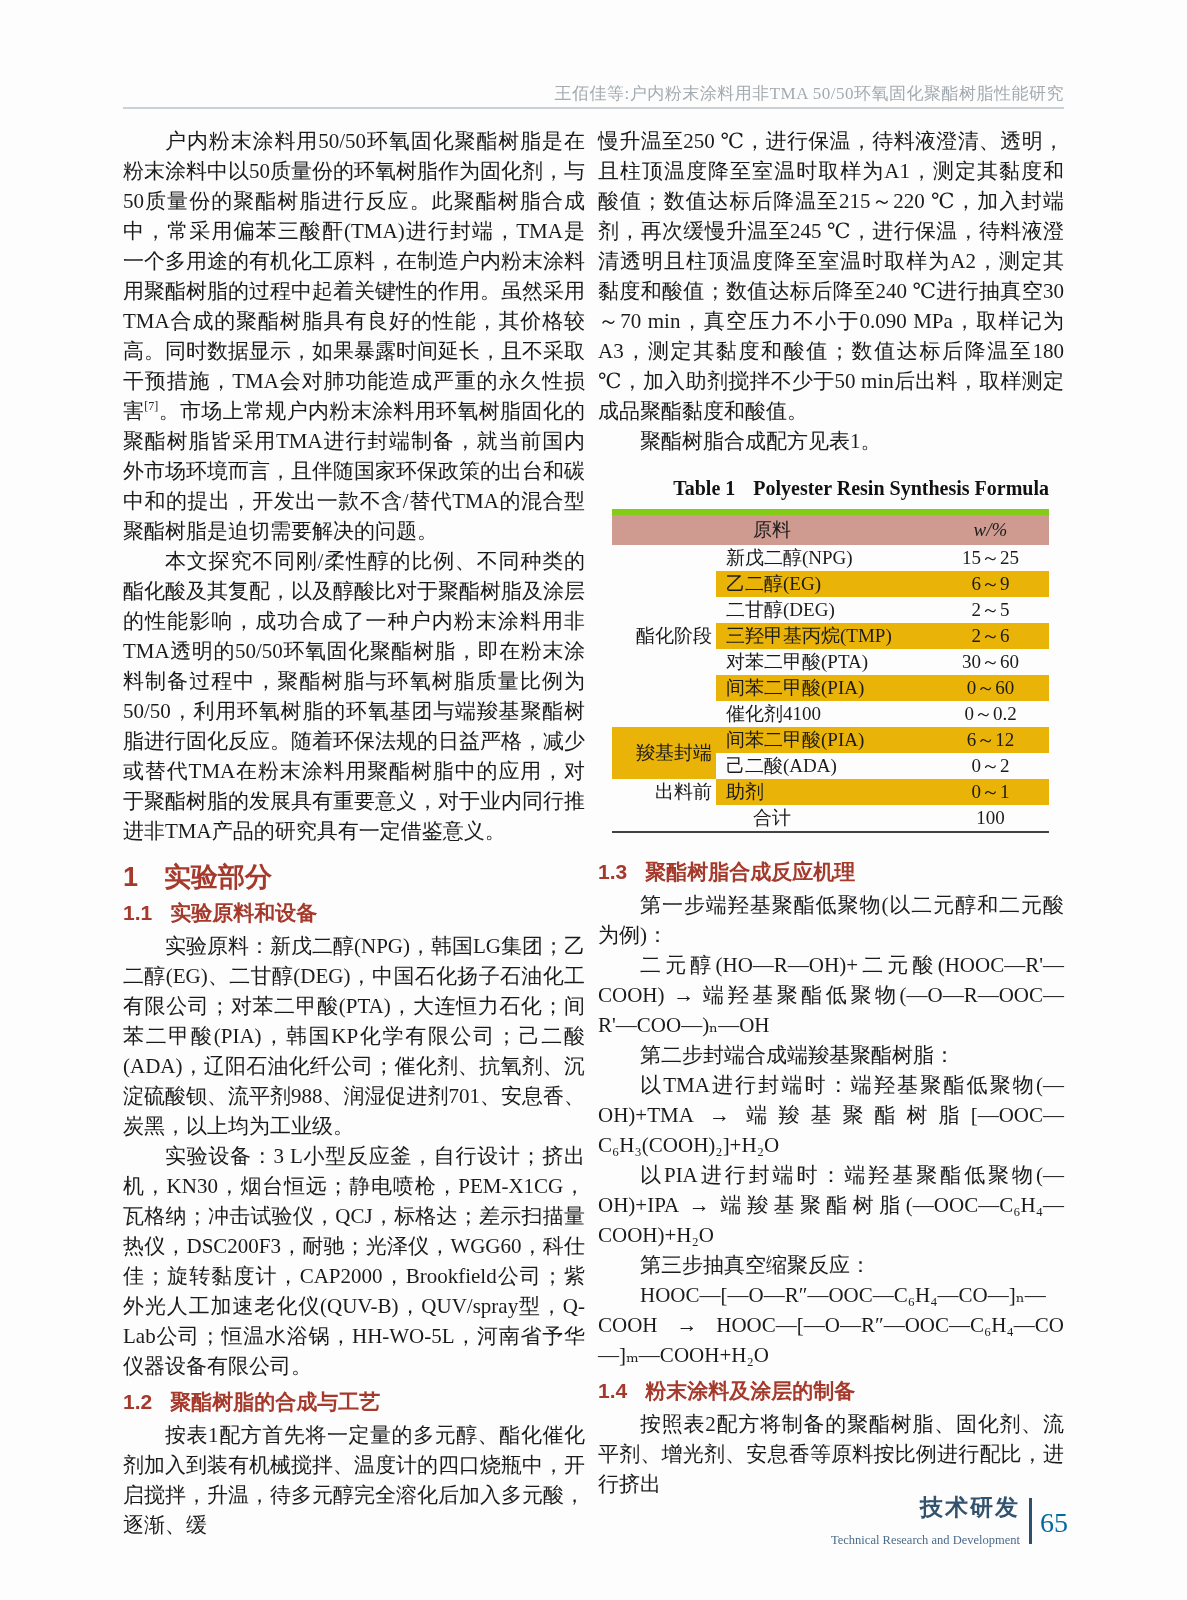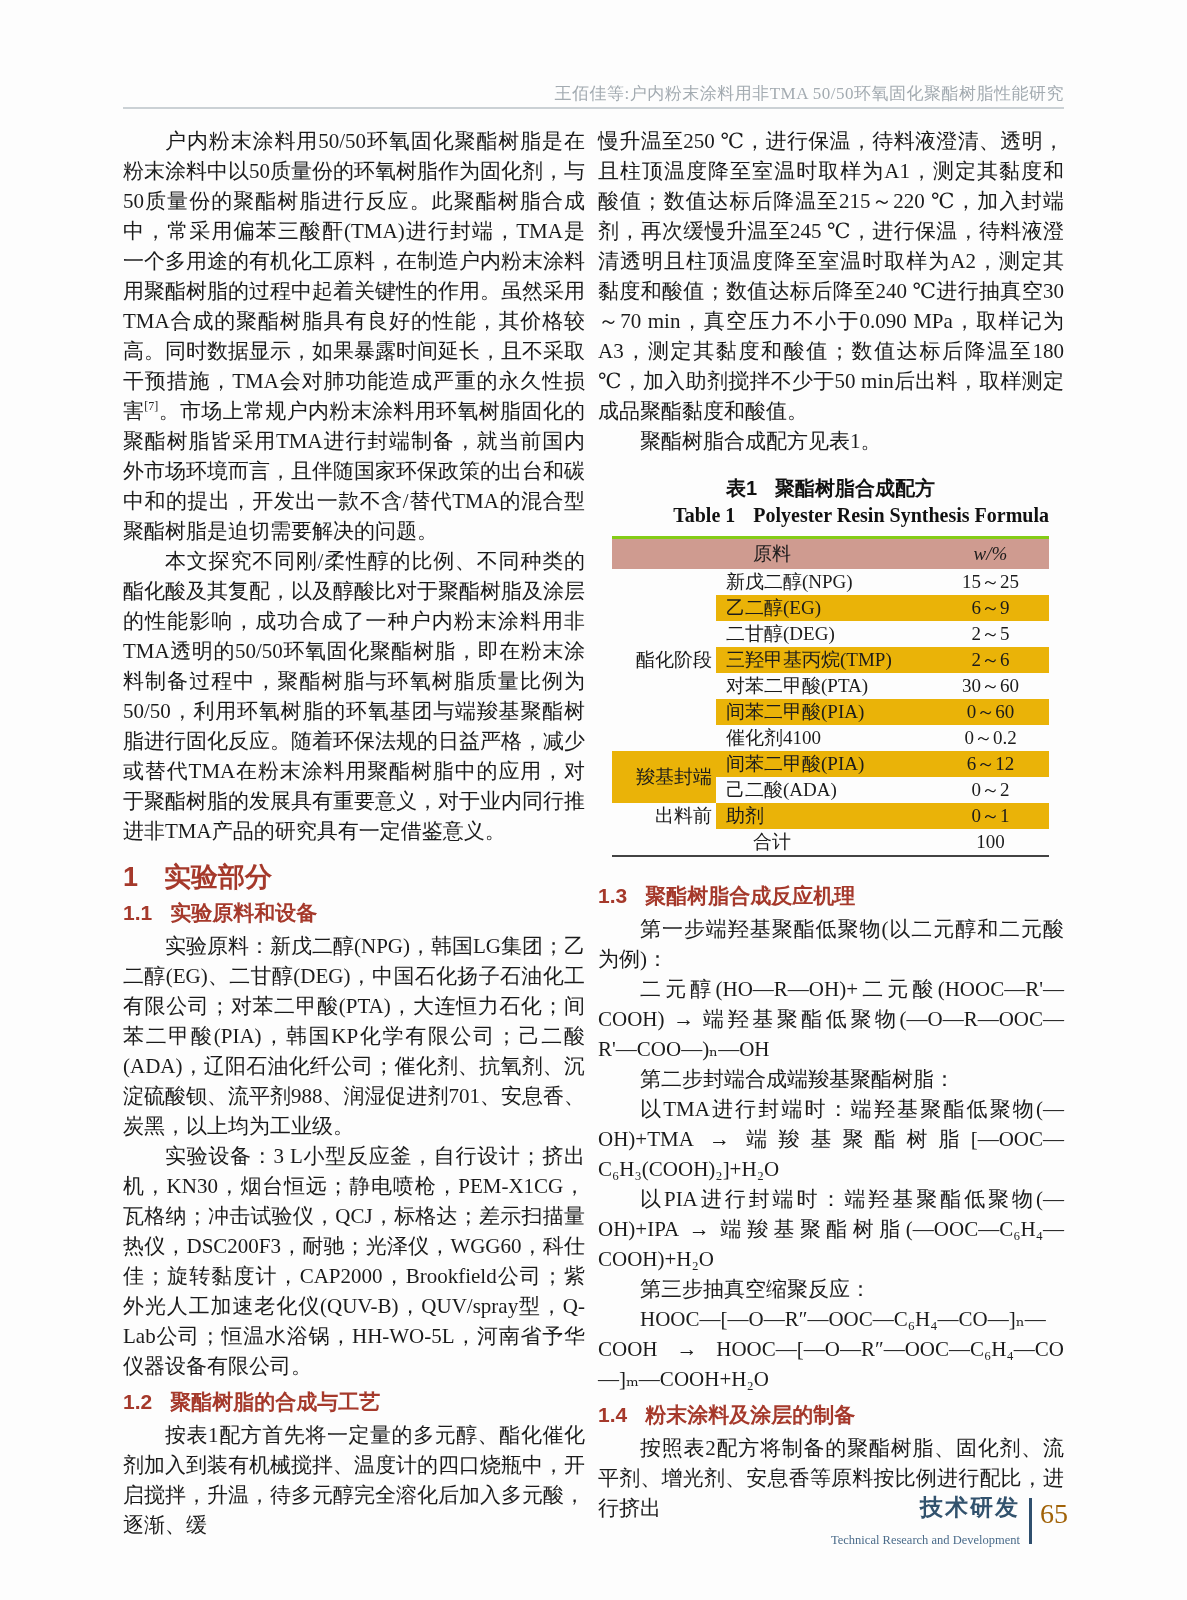--- a/index.html
+++ b/index.html
@@ -37,41 +37,41 @@
     text-align:center;font-family:"Liberation Sans","DejaVu Sans",sans-serif;
     font-weight:bold;font-size:20px;line-height:25px;color:#111;
   }
   .cap-en{
     text-align:right;font-family:"Liberation Serif","DejaVu Serif",serif;
     font-weight:bold;font-size:20px;line-height:25px;margin-top:2px;color:#111;
   }
   .cap-label{margin-right:18px;}
   table{
     border-collapse:collapse;width:100%;margin-top:8px;
-    border-top:3px solid #84cc16;border-bottom:2px solid #434343;
+    border-top:6px solid #84cc16;border-bottom:2px solid #434343;
     font-size:19px;
   }
   th,td{padding:0 4px;height:16px;font-weight:normal;}
   tr.thead th{background:#cf9b90;height:30px;}
   th.hval{font-style:italic;}
   td.mat{text-align:left;padding-left:10px;}
   td.val,th.hval{text-align:center;}
   td.stage{text-align:right;padding-left:6px;}
   td.total{text-align:center;}
   .sh{background:#eab308;}
   
   .footer{position:absolute;top:1494px;right:119px;display:flex;align-items:center;}
   .f-labels{text-align:right;}
   .f-cn{
     font-family:"Liberation Sans","DejaVu Sans",sans-serif;font-weight:bold;
     font-size:23px;line-height:26px;color:#32526d;letter-spacing:2px;
   }
   .f-en{font-size:12.5px;line-height:16px;color:#4a6b8a;margin-top:12px;}
   .f-bar{width:3px;height:46px;background:#2f4f6e;margin:0 8px 0 9px;}
-  .f-num{font-size:28px;color:#a16207;align-self:flex-start;margin-top:4px;}
+  .f-num{font-size:28px;color:#0369a1;align-self:flex-start;margin-top:13px;}
 </style>
 </head>
 <body>
 
 <div class="page">
 
   <div class="running-title">王佰佳等:户内粉末涂料用非TMA 50/50环氧固化聚酯树脂性能研究</div>
   <div class="header-rule"></div>
 
   <div class="col left">
@@ -84,21 +84,20 @@
     <p class="ind">实验设备：3 L小型反应釜，自行设计；挤出机，KN30，烟台恒远；静电喷枪，PEM-X1CG，瓦格纳；冲击试验仪，QCJ，标格达；差示扫描量热仪，DSC200F3，耐驰；光泽仪，WGG60，科仕佳；旋转黏度计，CAP2000，Brookfield公司；紫外光人工加速老化仪(QUV-B)，QUV/spray型，Q-Lab公司；恒温水浴锅，HH-WO-5L，河南省予华仪器设备有限公司。</p>
     <div class="sec2"><span class="num">1.2</span><span>聚酯树脂的合成与工艺</span></div>
     <p class="ind">按表1配方首先将一定量的多元醇、酯化催化剂加入到装有机械搅拌、温度计的四口烧瓶中，开启搅拌，升温，待多元醇完全溶化后加入多元酸，逐渐、缓</p>
   </div>
 
   <div class="col right">
     <p>慢升温至250 ℃，进行保温，待料液澄清、透明，且柱顶温度降至室温时取样为A1，测定其黏度和酸值；数值达标后降温至215～220 ℃，加入封端剂，再次缓慢升温至245 ℃，进行保温，待料液澄清透明且柱顶温度降至室温时取样为A2，测定其黏度和酸值；数值达标后降至240 ℃进行抽真空30～70 min，真空压力不小于0.090 MPa，取样记为A3，测定其黏度和酸值；数值达标后降温至180 ℃，加入助剂搅拌不少于50 min后出料，取样测定成品聚酯黏度和酸值。</p>
     <p class="ind">聚酯树脂合成配方见表1。</p>
 
     <div class="tbl-wrap">
-      <div class="cap-cn"><span class="cap-label">表1</span><span>聚酯树脂合成配方</span></div>
       <div class="cap-en"><span class="cap-label">Table 1</span><span>Polyester Resin Synthesis Formula</span></div>
       <table>
         <colgroup>
             <col style="width:104px">
             <col style="width:216px">
             <col style="width:117px">
           </colgroup>
         <tbody>
             <tr class="thead">
           <th colspan="2">原料</th>

